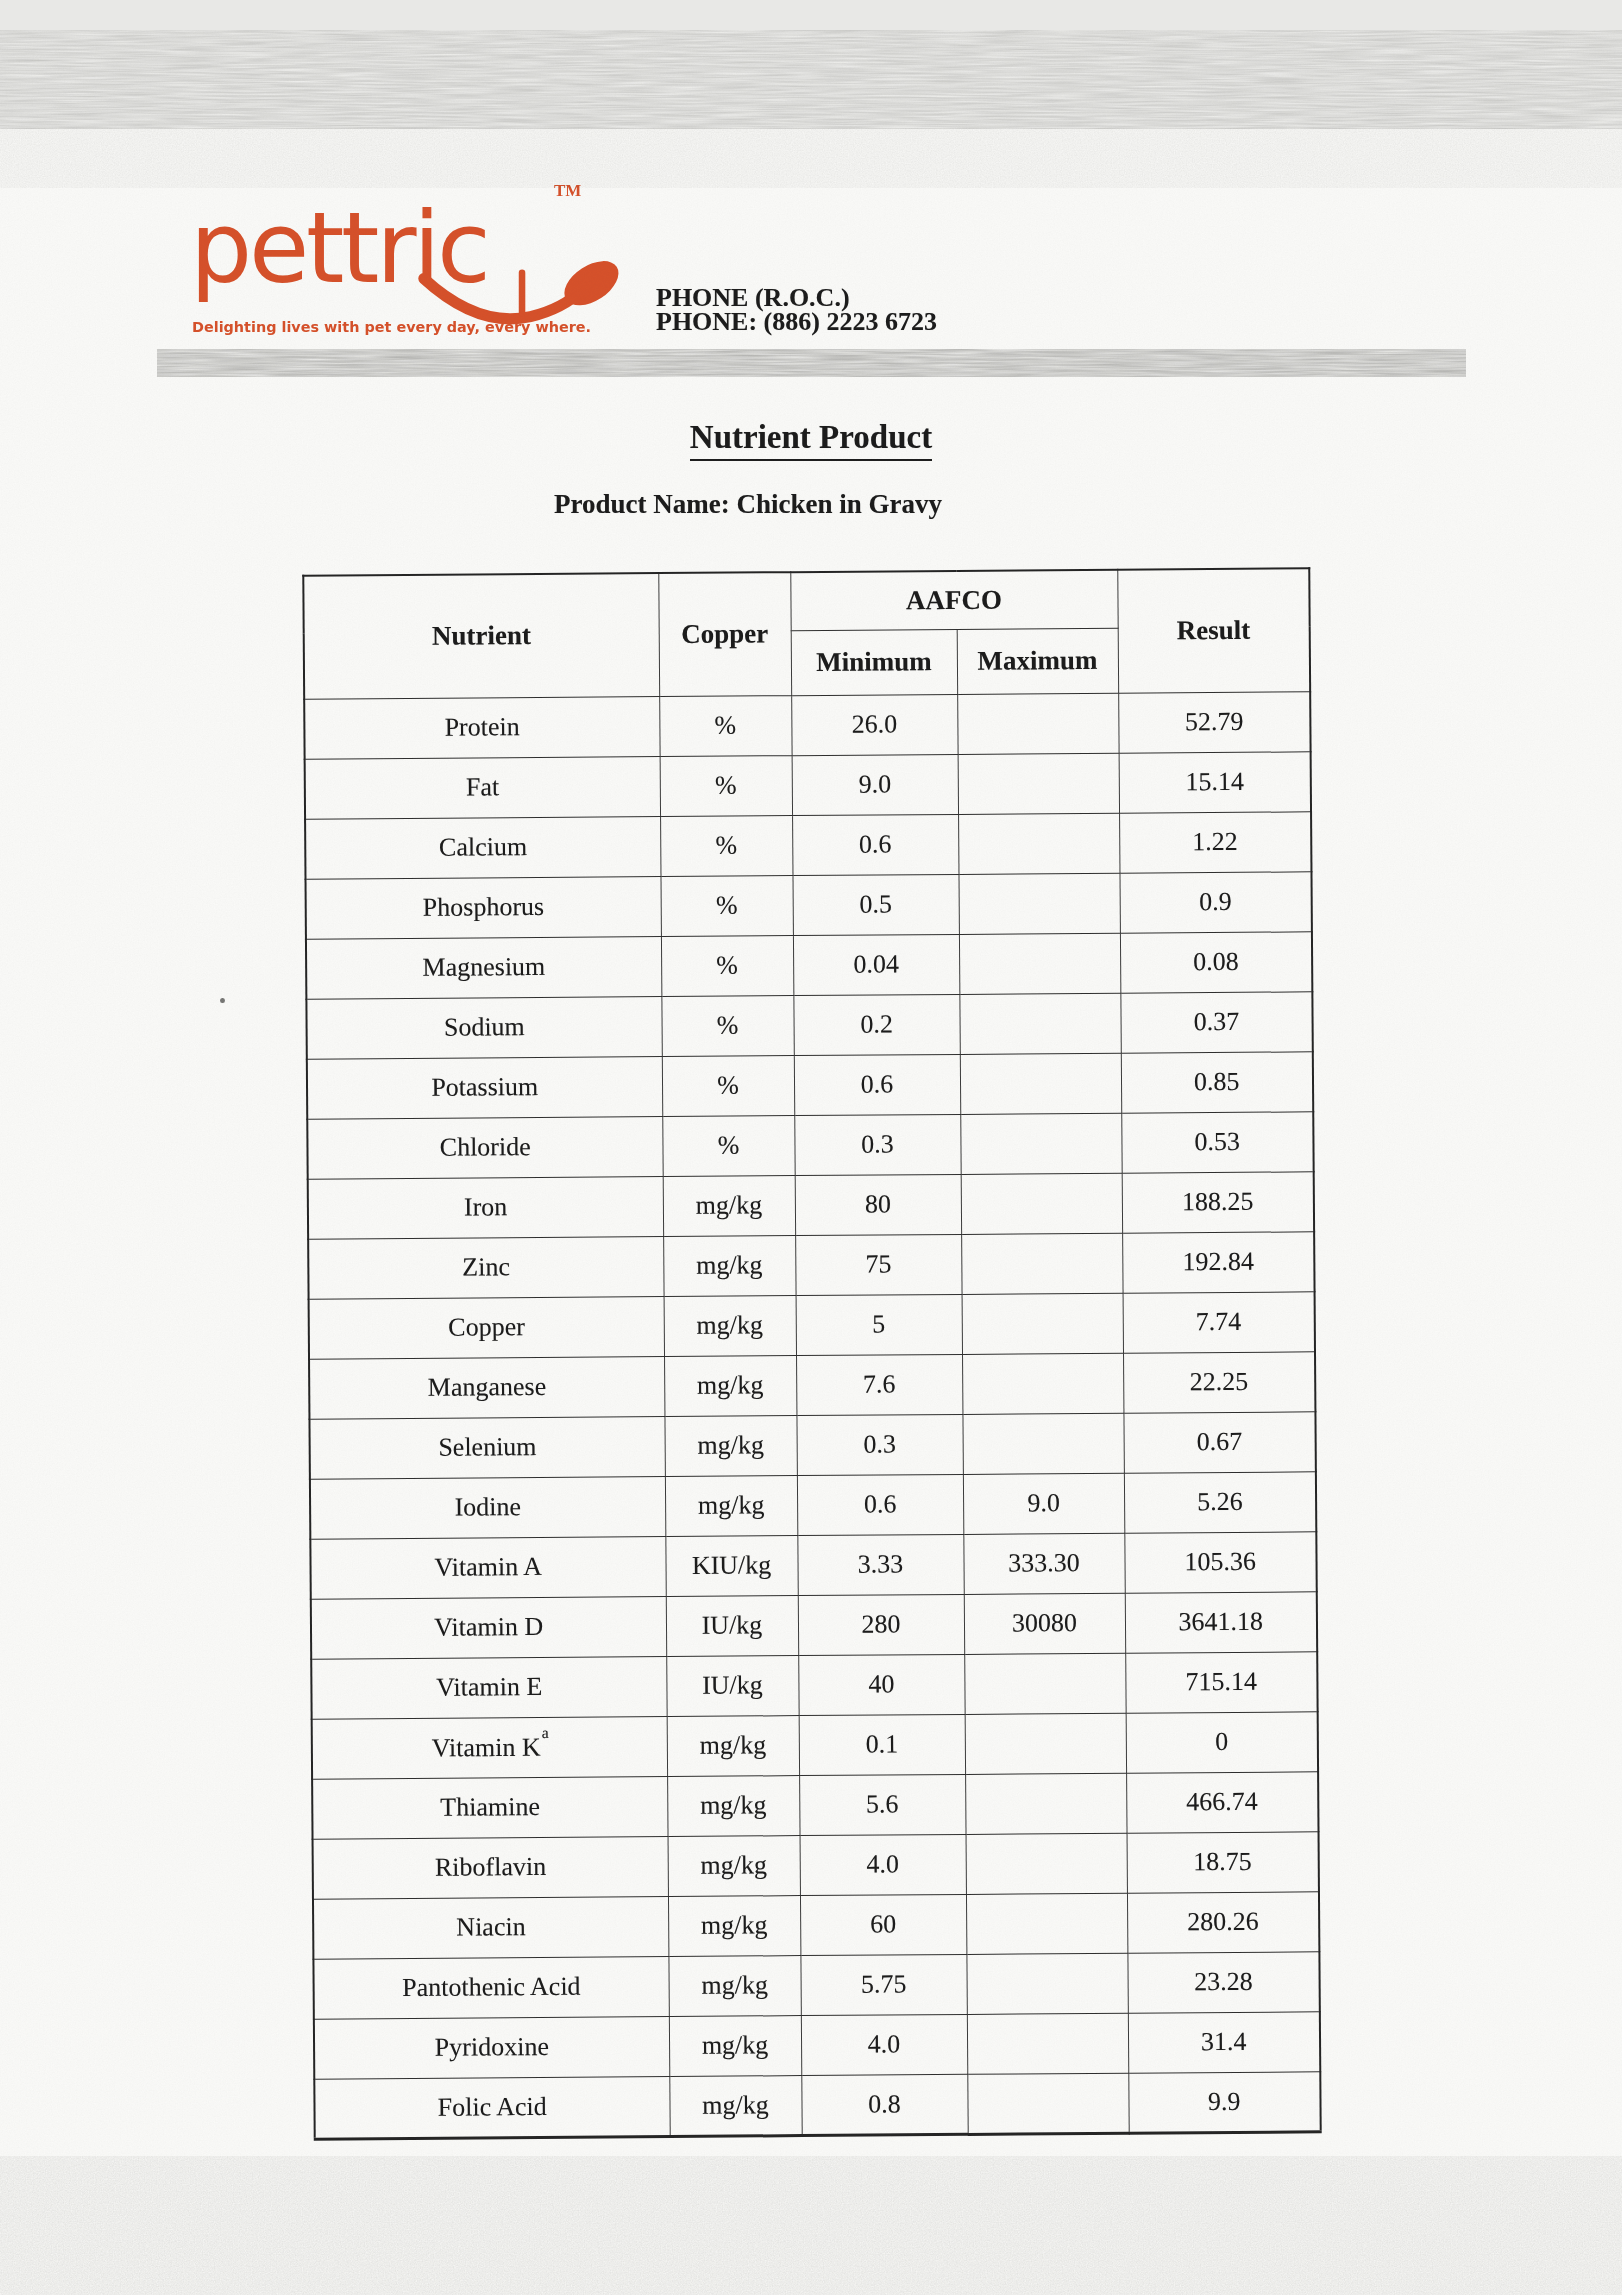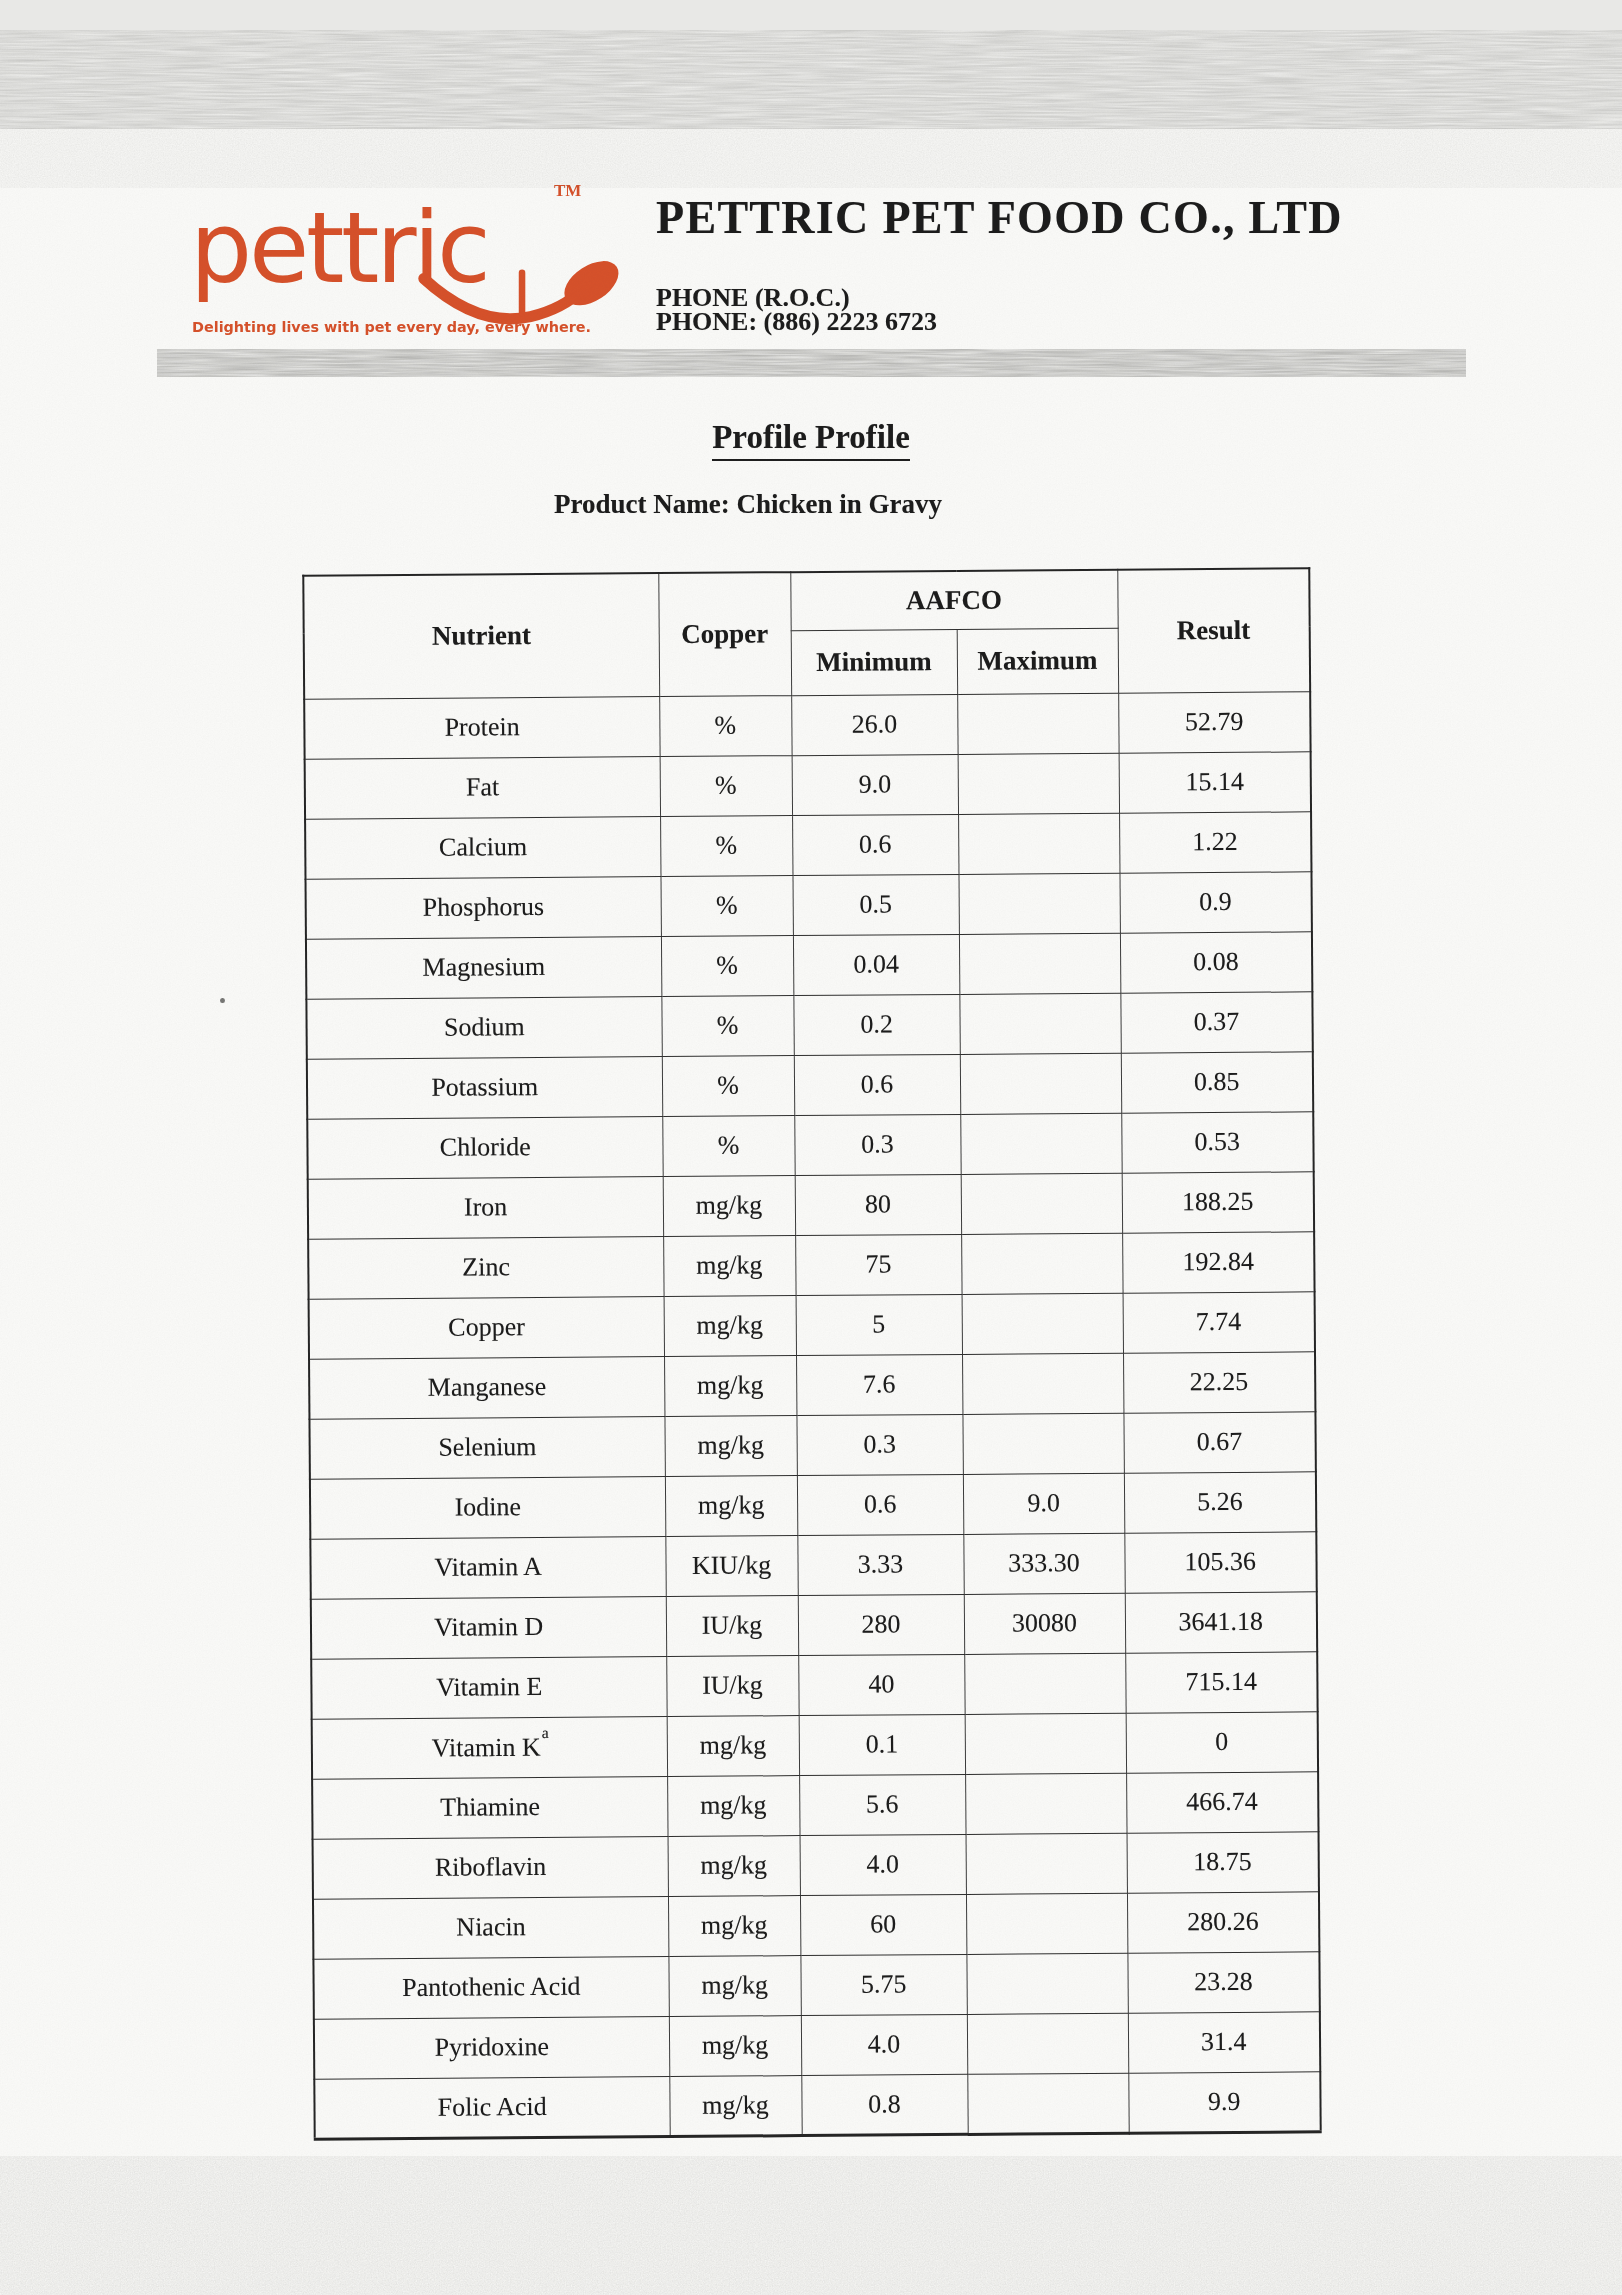--- a/index.html
+++ b/index.html
@@ -78,26 +78,25 @@
 
   <div class="logo-word">pettric</div>
   <div class="logo-tm">TM</div>
   <svg class="logo-swoosh" width="216" height="105" viewBox="0 0 330 160">
     <path d="M 12 42 Q 95 118 175 100 Q 225 88 255 58" fill="none" stroke="#d8512a" stroke-width="17" stroke-linecap="round"></path>
     <rect x="157" y="28" width="10" height="72" rx="5" fill="#d8512a"></rect>
     <ellipse cx="268" cy="49" rx="46" ry="27" fill="#d8512a" transform="rotate(-33 268 49)"></ellipse>
   </svg>
   <div class="logo-tagline">Delighting lives with pet every day, every where.</div>
 
-  <div class="company-name">PETTRIC PET FOOD CO., LTD</div>
   <div class="company-line addr2">PHONE  (R.O.C.)</div>
   <div class="company-line phone">PHONE: (886) 2223 6723</div>
 
   <div class="doc-title-wrap">
-    <span class="doc-title">Profile Profile</span>
+    <span class="doc-title">Nutrient Product</span>
   </div>
   <div class="product-line-wrap">
     <span class="product-line">Product Name: Chicken in Gravy</span>
   </div>
 
   <div class="table-wrap">
     <table class="nutrient">
       <colgroup>
         <col style="width:355px">
           <col style="width:132px">

